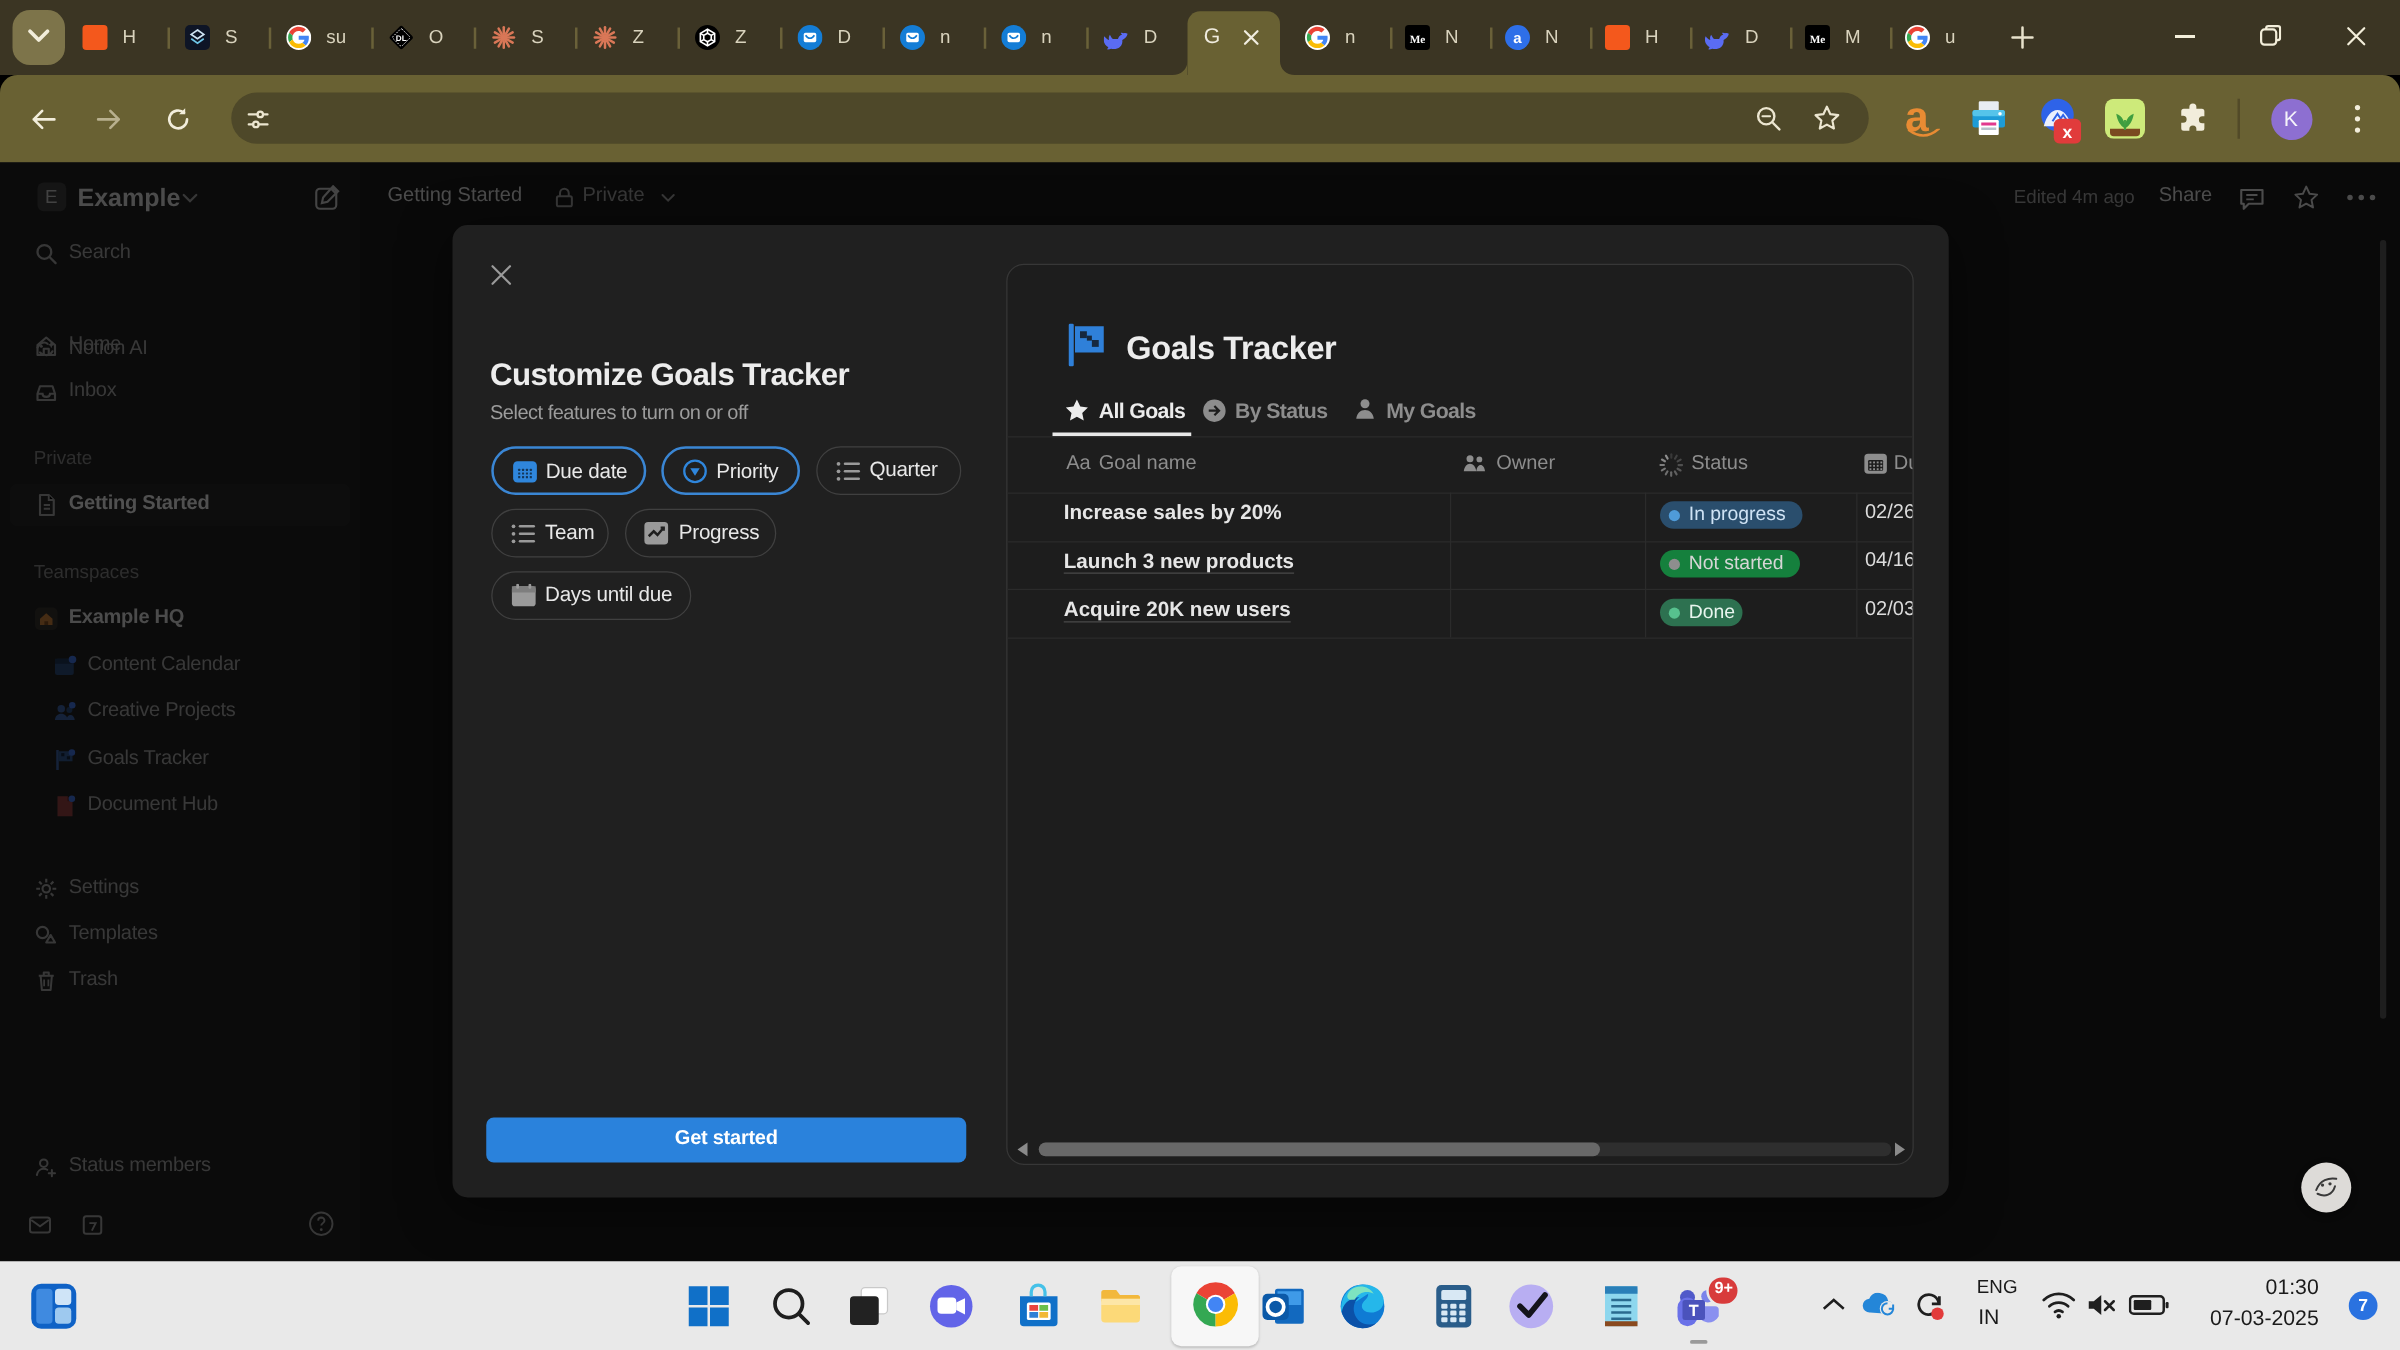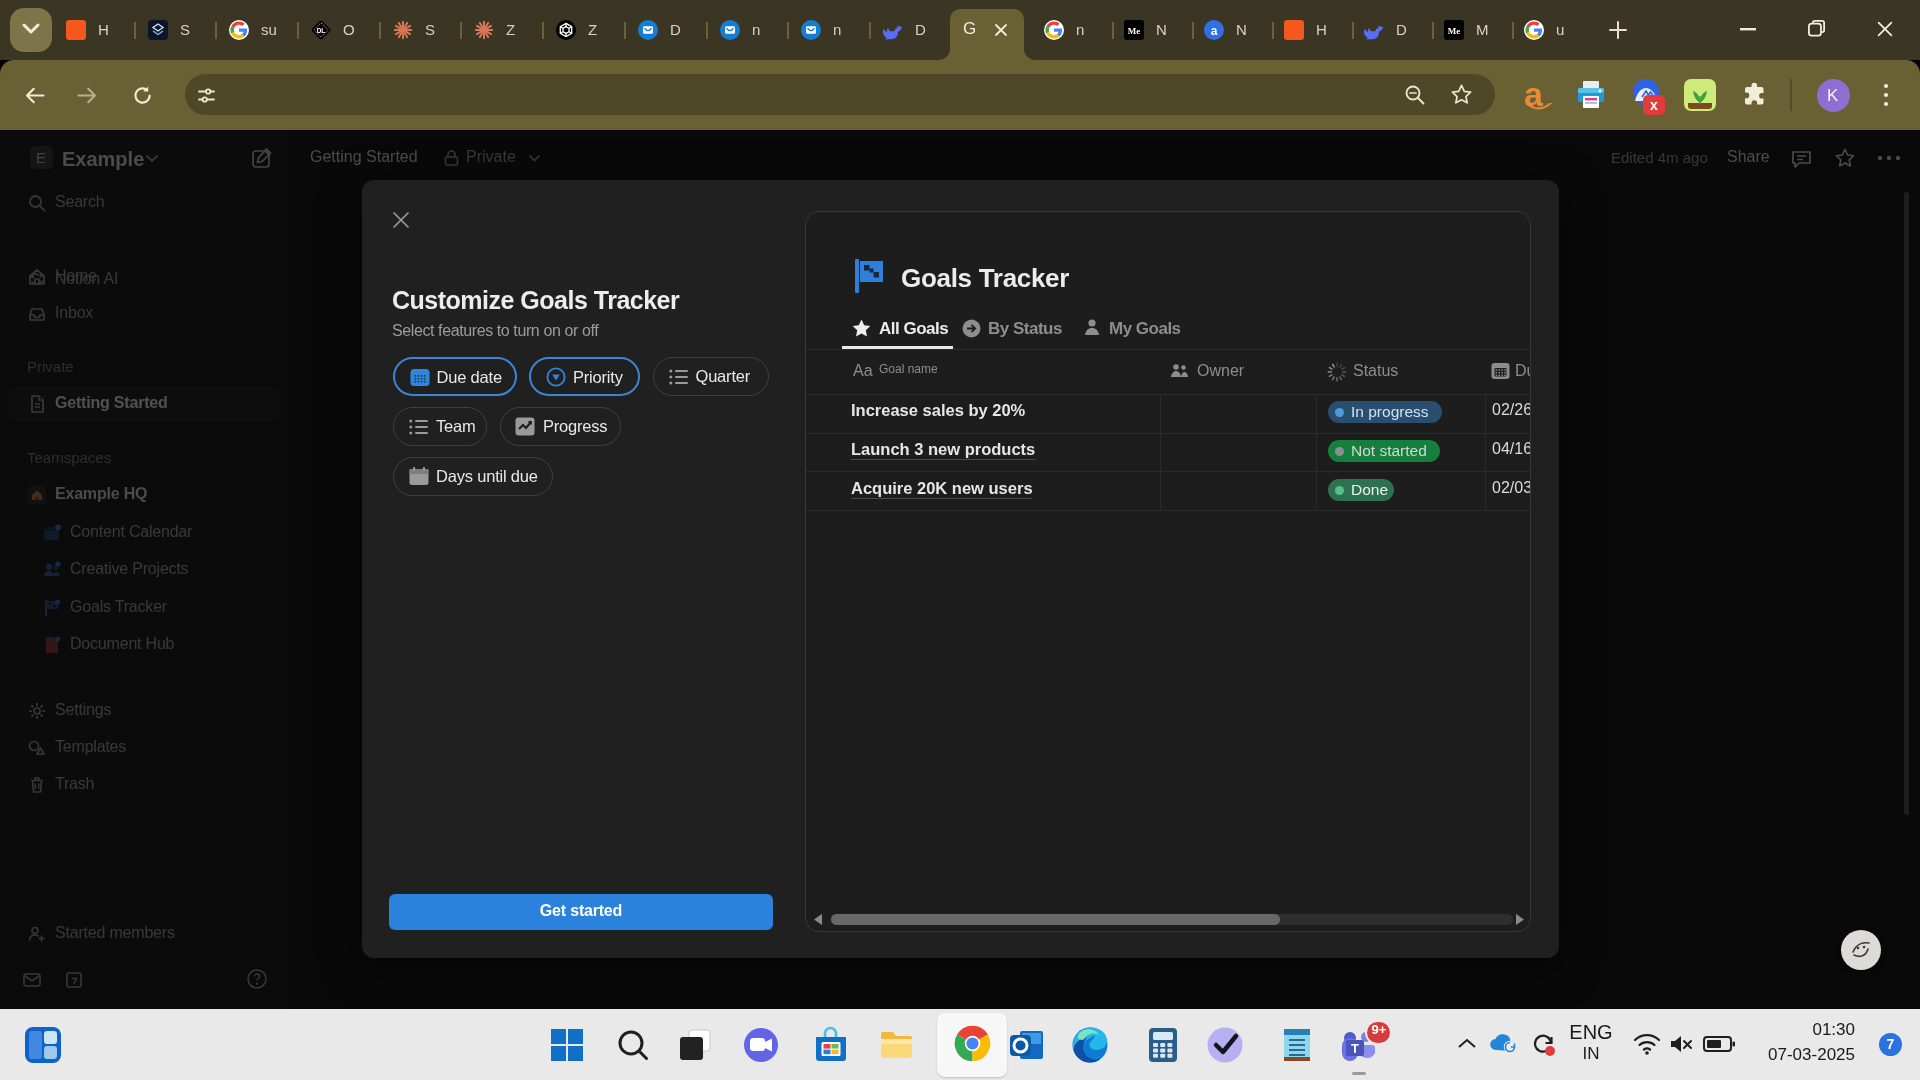--- a/index.html
+++ b/index.html
@@ -380,21 +380,21 @@
             <path d="M8.3 8.5v5.5M11.7 8.5v5.5" stroke="#9a9a9a" stroke-width="1.4"></path>
           </svg>
           <span class="txt" style="color:#9b9b9b;">Trash</span>
         </div>
   <div class="srow" style="top:787px;">
           <svg class="sicon" style="left:19px" viewBox="0 0 20 20">
             <circle cx="8" cy="6.5" r="3" fill="none" stroke="#9a9a9a" stroke-width="1.6"></circle>
             <path d="M2.5 16c.5-3 2.8-5 5.5-5 1 0 2 .3 2.8.8" fill="none" stroke="#9a9a9a" stroke-width="1.6" stroke-linecap="round"></path>
             <path d="M14.5 12v5M12 14.5h5" stroke="#9a9a9a" stroke-width="1.6" stroke-linecap="round"></path>
           </svg>
-          <span class="txt" style="color:#9b9b9b;">Started members</span>
+          <span class="txt" style="color:#9b9b9b;">Status members</span>
         </div>
   <svg class="abs" style="left:22px;top:840px;width:20px;height:20px" viewBox="0 0 20 20">
           <rect x="2" y="4" width="16" height="12" rx="2" fill="none" stroke="#9a9a9a" stroke-width="1.6"></rect>
           <path d="M3 6l7 5 7-5" fill="none" stroke="#9a9a9a" stroke-width="1.6"></path>
         </svg>
   <svg class="abs" style="left:64px;top:840px;width:20px;height:20px" viewBox="0 0 20 20">
           <rect x="3" y="3" width="14" height="14" rx="2" fill="none" stroke="#9a9a9a" stroke-width="1.6"></rect>
           <path d="M7.5 8.5h5l-3 6" fill="none" stroke="#9a9a9a" stroke-width="1.5"></path>
         </svg>
   <svg class="abs" style="left:246px;top:838px;width:22px;height:22px" viewBox="0 0 22 22">
@@ -549,21 +549,21 @@
             <circle cx="9.5" cy="9.5" r="9" fill="#8d8d8d"></circle>
             <path d="M5 9.5h8M9.5 5.8l3.7 3.7-3.7 3.7" fill="none" stroke="#1d1d1d" stroke-width="1.8"></path>
           </svg>
   <div class="abs" style="left:182px;top:107px;font-size:17px;letter-spacing:-0.5px;font-weight:bold;color:#8d8d8d;">By Status</div>
   <svg class="abs" style="left:276px;top:105px" width="20" height="21" viewBox="0 0 20 21">
             <circle cx="10" cy="6" r="3.6" fill="#8d8d8d"></circle>
             <path d="M3 18c.5-4.4 3.4-7 7-7s6.5 2.6 7 7z" fill="#8d8d8d"></path>
           </svg>
   <div class="abs" style="left:303px;top:107px;font-size:17px;letter-spacing:-0.5px;font-weight:bold;color:#8d8d8d;">My Goals</div>
   <div class="abs" style="left:47px;top:150px;font-size:16px;color:#8d8d8d;">Aa</div>
-  <div class="abs" style="left:73px;top:150px;font-size:12px;color:#8d8d8d;">Goal name</div>
+  <div class="abs" style="left:73px;top:150px;font-size:16px;color:#8d8d8d;">Goal name</div>
   <svg class="abs" style="left:364px;top:150px" width="20" height="18" viewBox="0 0 20 18">
             <circle cx="6" cy="5" r="2.8" fill="#8d8d8d"></circle>
             <circle cx="13.5" cy="5.5" r="2.3" fill="#8d8d8d"></circle>
             <path d="M1 15c.4-3.6 2.5-6 5-6s4.6 2.4 5 6z" fill="#8d8d8d"></path>
             <path d="M11 15c.3-3 1.8-5 3.5-5s3.2 2 3.5 5z" fill="#8d8d8d"></path>
           </svg>
   <div class="abs" style="left:391px;top:150px;font-size:16px;color:#8d8d8d;">Owner</div>
   <svg class="abs" style="left:521px;top:150px" width="20" height="20" viewBox="0 0 20 20">
             <rect x="9.2" y="0.5" width="1.7" height="4.5" rx="0.85" fill="#8d8d8d" opacity="0.25" transform="rotate(0 10 10)"></rect>
             <rect x="9.2" y="0.5" width="1.7" height="4.5" rx="0.85" fill="#8d8d8d" opacity="0.32" transform="rotate(30 10 10)"></rect>
@@ -744,21 +744,21 @@
         <path d="M8 16a5.5 5.5 0 01-.6-11A8 8 0 0122.6 7 5 5 0 0122 17z" fill="#2486d8"></path>
         <circle cx="22" cy="13" r="6.2" fill="#e9e9e9"></circle>
         <path d="M22 8.5a4.5 4.5 0 104.5 4.5" fill="none" stroke="#2486d8" stroke-width="1.6"></path>
         <path d="M26.5 9.5v3.5h-3.5" fill="none" stroke="#2486d8" stroke-width="1.6"></path>
       </svg>
   <svg class="abs" style="left:1530px;top:24px;width:26px;height:24px" viewBox="0 0 26 24">
         <path d="M21 10a8 8 0 10-2 6" fill="none" stroke="#1f1f1f" stroke-width="2.2"></path>
         <path d="M21.5 4v6h-6" fill="none" stroke="#1f1f1f" stroke-width="2.2"></path>
         <circle cx="20" cy="18" r="5" fill="#e23b3b"></circle>
       </svg>
-  <div class="abs" style="left:1568px;top:12px;width:46px;text-align:center;font-size:20px;color:#1a1a1a;">ENG</div>
+  <div class="abs" style="left:1568px;top:12px;width:46px;text-align:right;font-size:15px;color:#1a1a1a;">ENG</div>
   <div class="abs" style="left:1568px;top:35px;width:46px;text-align:center;font-size:17px;color:#1a1a1a;">IN</div>
   <svg class="abs" style="left:1633px;top:23px;width:28px;height:24px" viewBox="0 0 28 24">
         <g fill="none" stroke="#1f1f1f" stroke-width="2.2" stroke-linecap="round">
           <path d="M2 8a17 17 0 0124 0"></path>
           <path d="M6.5 13a11 11 0 0115 0"></path>
           <path d="M11 17.5a5 5 0 016 0"></path>
         </g>
         <circle cx="14" cy="21" r="1.8" fill="#1f1f1f"></circle>
       </svg>
   <svg class="abs" style="left:1668px;top:24px;width:26px;height:22px" viewBox="0 0 26 22">

